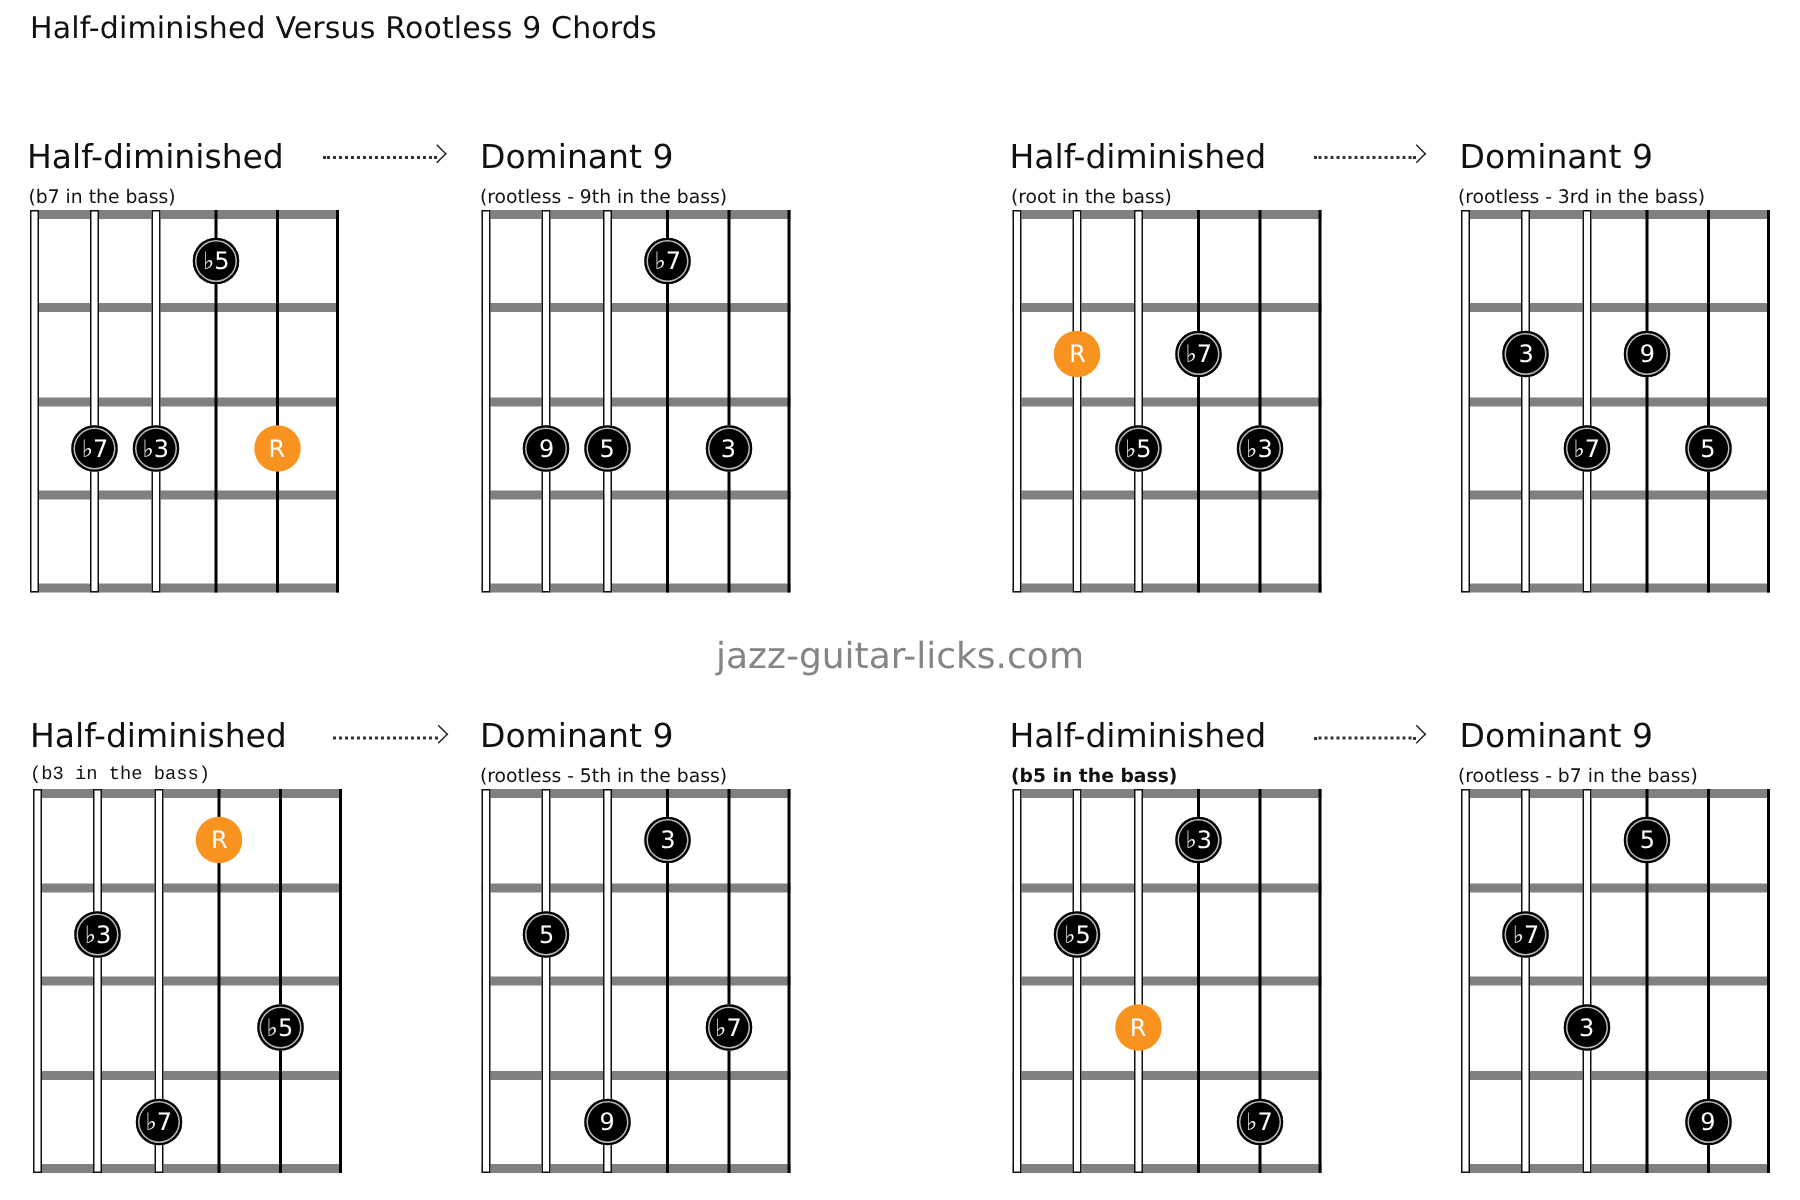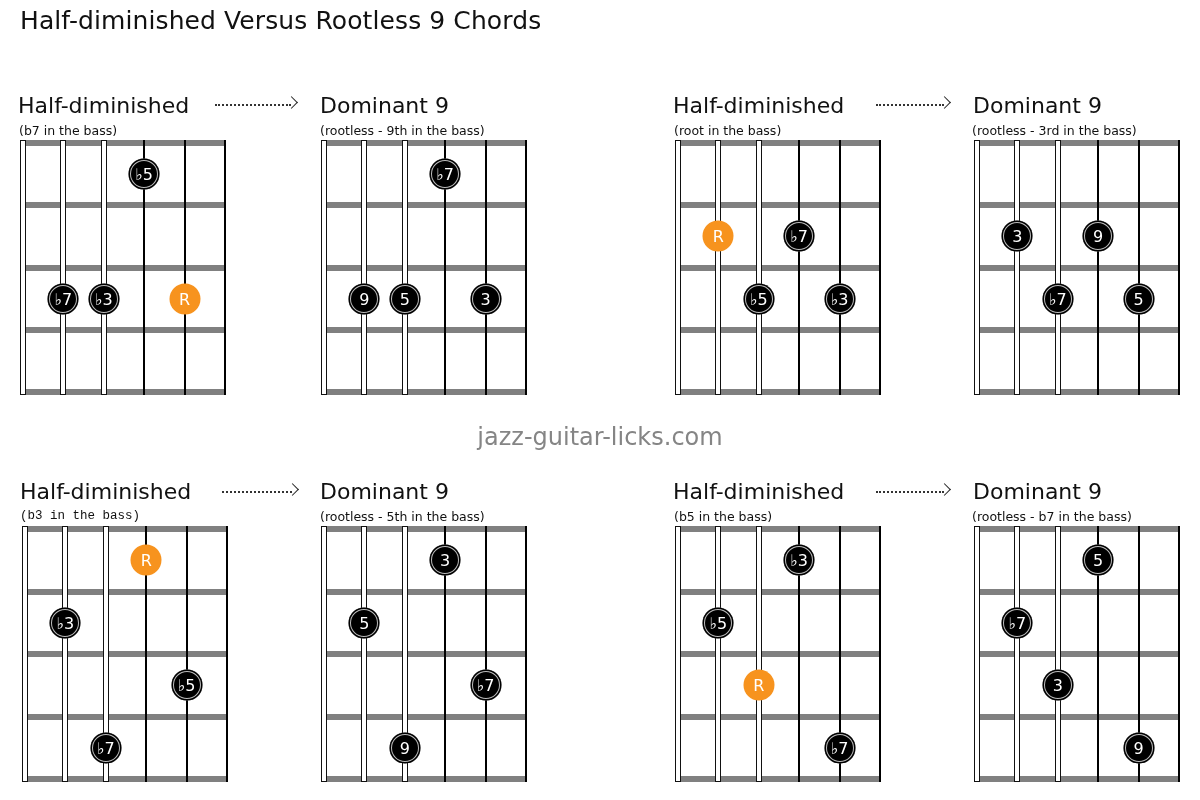--- a/index.html
+++ b/index.html
@@ -1,17 +1,17 @@
 <!DOCTYPE html>
 <html><head>
 <meta charset="utf-8">
 <style>
   html, body { margin:0; padding:0; background:#ffffff; }
   body { width:1200px; height:800px; position:relative; overflow:hidden; font-family:"DejaVu Sans", sans-serif; color:#111; }
-  .title { position:absolute; left:20px; top:6px; font-size:25px; color:#111; white-space:nowrap; letter-spacing:0.1px; }
+  .title { position:absolute; left:20px; top:6px; font-size:20px; color:#111; white-space:nowrap; letter-spacing:0.1px; }
   .watermark { position:absolute; left:0; width:1200px; top:423px; text-align:center; font-size:24px; color:#858585; }
   .block { position:absolute; }
   .chord-name { position:absolute; font-size:22px; color:#111; white-space:nowrap; }
   .chord-sub { position:absolute; font-size:12.5px; color:#111; white-space:nowrap; }
   .arrow { position:absolute; height:14px; }
   .arrow .dots { position:absolute; left:0; top:6px; height:0; border-top:2px dotted #333; }
   .arrow .head { position:absolute; top:0; width:8px; height:8px; border-right:1.5px solid #222; border-top:1.5px solid #222; transform:rotate(45deg); }
   .board { position:absolute; width:206px; }
   .fret { position:absolute; left:0; width:206px; height:6px; background:#808080; }
   .string { position:absolute; top:0; background:#000; }
@@ -157,21 +157,21 @@
       <div class="string" style="left: 204px; width: 2px; height: 256px;"></div>
       <div class="dot" style="left: 124.2px; top: 34.25px;">3</div>
       <div class="dot" style="left: 43.4px; top: 96.75px;">5</div>
       <div class="dot" style="left: 164.6px; top: 159.25px;">♭7</div>
       <div class="dot" style="left: 83.8px; top: 221.75px;">9</div>
     </div>
 </div>
 
 <div class="block">
   <div class="chord-name" style="left:673px;top:479px;">Half-diminished</div>
-  <div class="chord-sub" style="left:674px;top:509px;">(b5 in the bass)</div>
+  <div class="chord-sub" style="left:674px;top:509px;font-weight:bold;">(b5 in the bass)</div>
   <div class="arrow" style="left:876px;top:485px;width:76px;">
       <div class="dots" style="width:68px;"></div>
       <div class="head" style="left:64px;"></div>
     </div>
   <div class="chord-name" style="left:973px;top:479px;">Dominant 9</div>
   <div class="chord-sub" style="left:972px;top:509px;">(rootless - b7 in the bass)</div>
   <div class="board" style="left: 675px; top: 526px; height: 256px;">
       <div class="fret" style="top: 0px;"></div>
       <div class="fret" style="top: 62.5px;"></div>
       <div class="fret" style="top: 125px;"></div>

